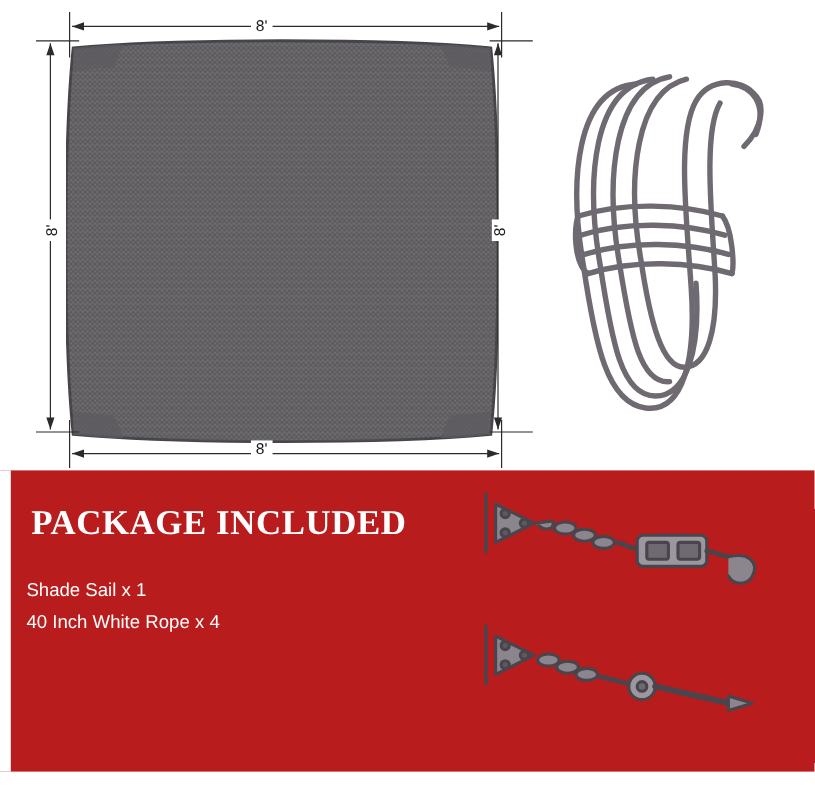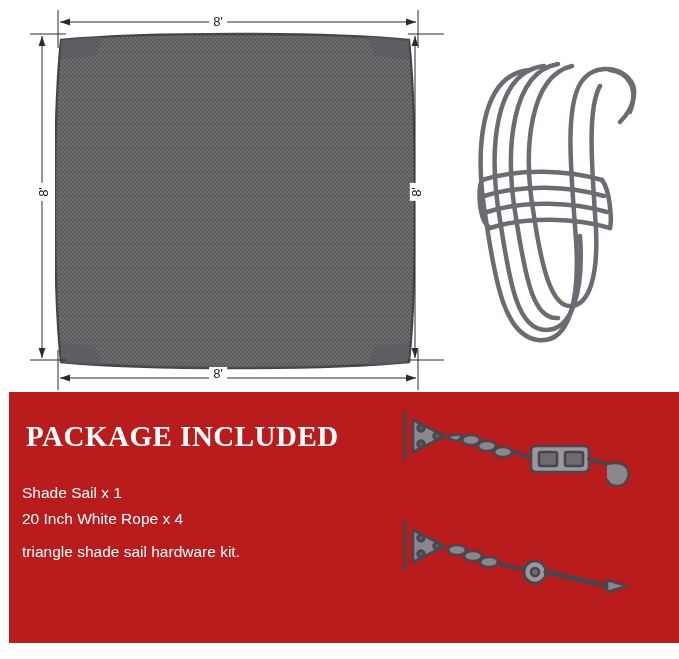--- a/index.html
+++ b/index.html
@@ -248,23 +248,22 @@
   </div>
 
   <div class="panel">
     <div class="panel-inner">
       <div class="panel-accent"></div>
 
       <div class="panel-title">PACKAGE INCLUDED</div>
 
       <div class="panel-lines">
         <div class="panel-line">Shade Sail x 1</div>
-        <div class="panel-line">20 Inch White Rope x 4</div>
+        <div class="panel-line">40 Inch White Rope x 4</div>
         <div class="gap"></div>
-        <div class="panel-line wrap">triangle shade sail hardware kit.</div>
       </div>
 
       <div class="hardware-wrap">
         <svg viewBox="0 0 300 230" style="width:300px;height:230px;">
           <g fill="none" stroke="#4a454c" stroke-width="2.6" stroke-linecap="round" stroke-linejoin="round">
 
             <path d="M38 18 L70 34 L38 50 Z" fill="#8b868e"></path>
             <circle cx="46" cy="26" r="3.4" fill="#5d5960"></circle>
             <circle cx="46" cy="42" r="3.4" fill="#5d5960"></circle>
             <circle cx="62" cy="34" r="3.4" fill="#5d5960"></circle>

